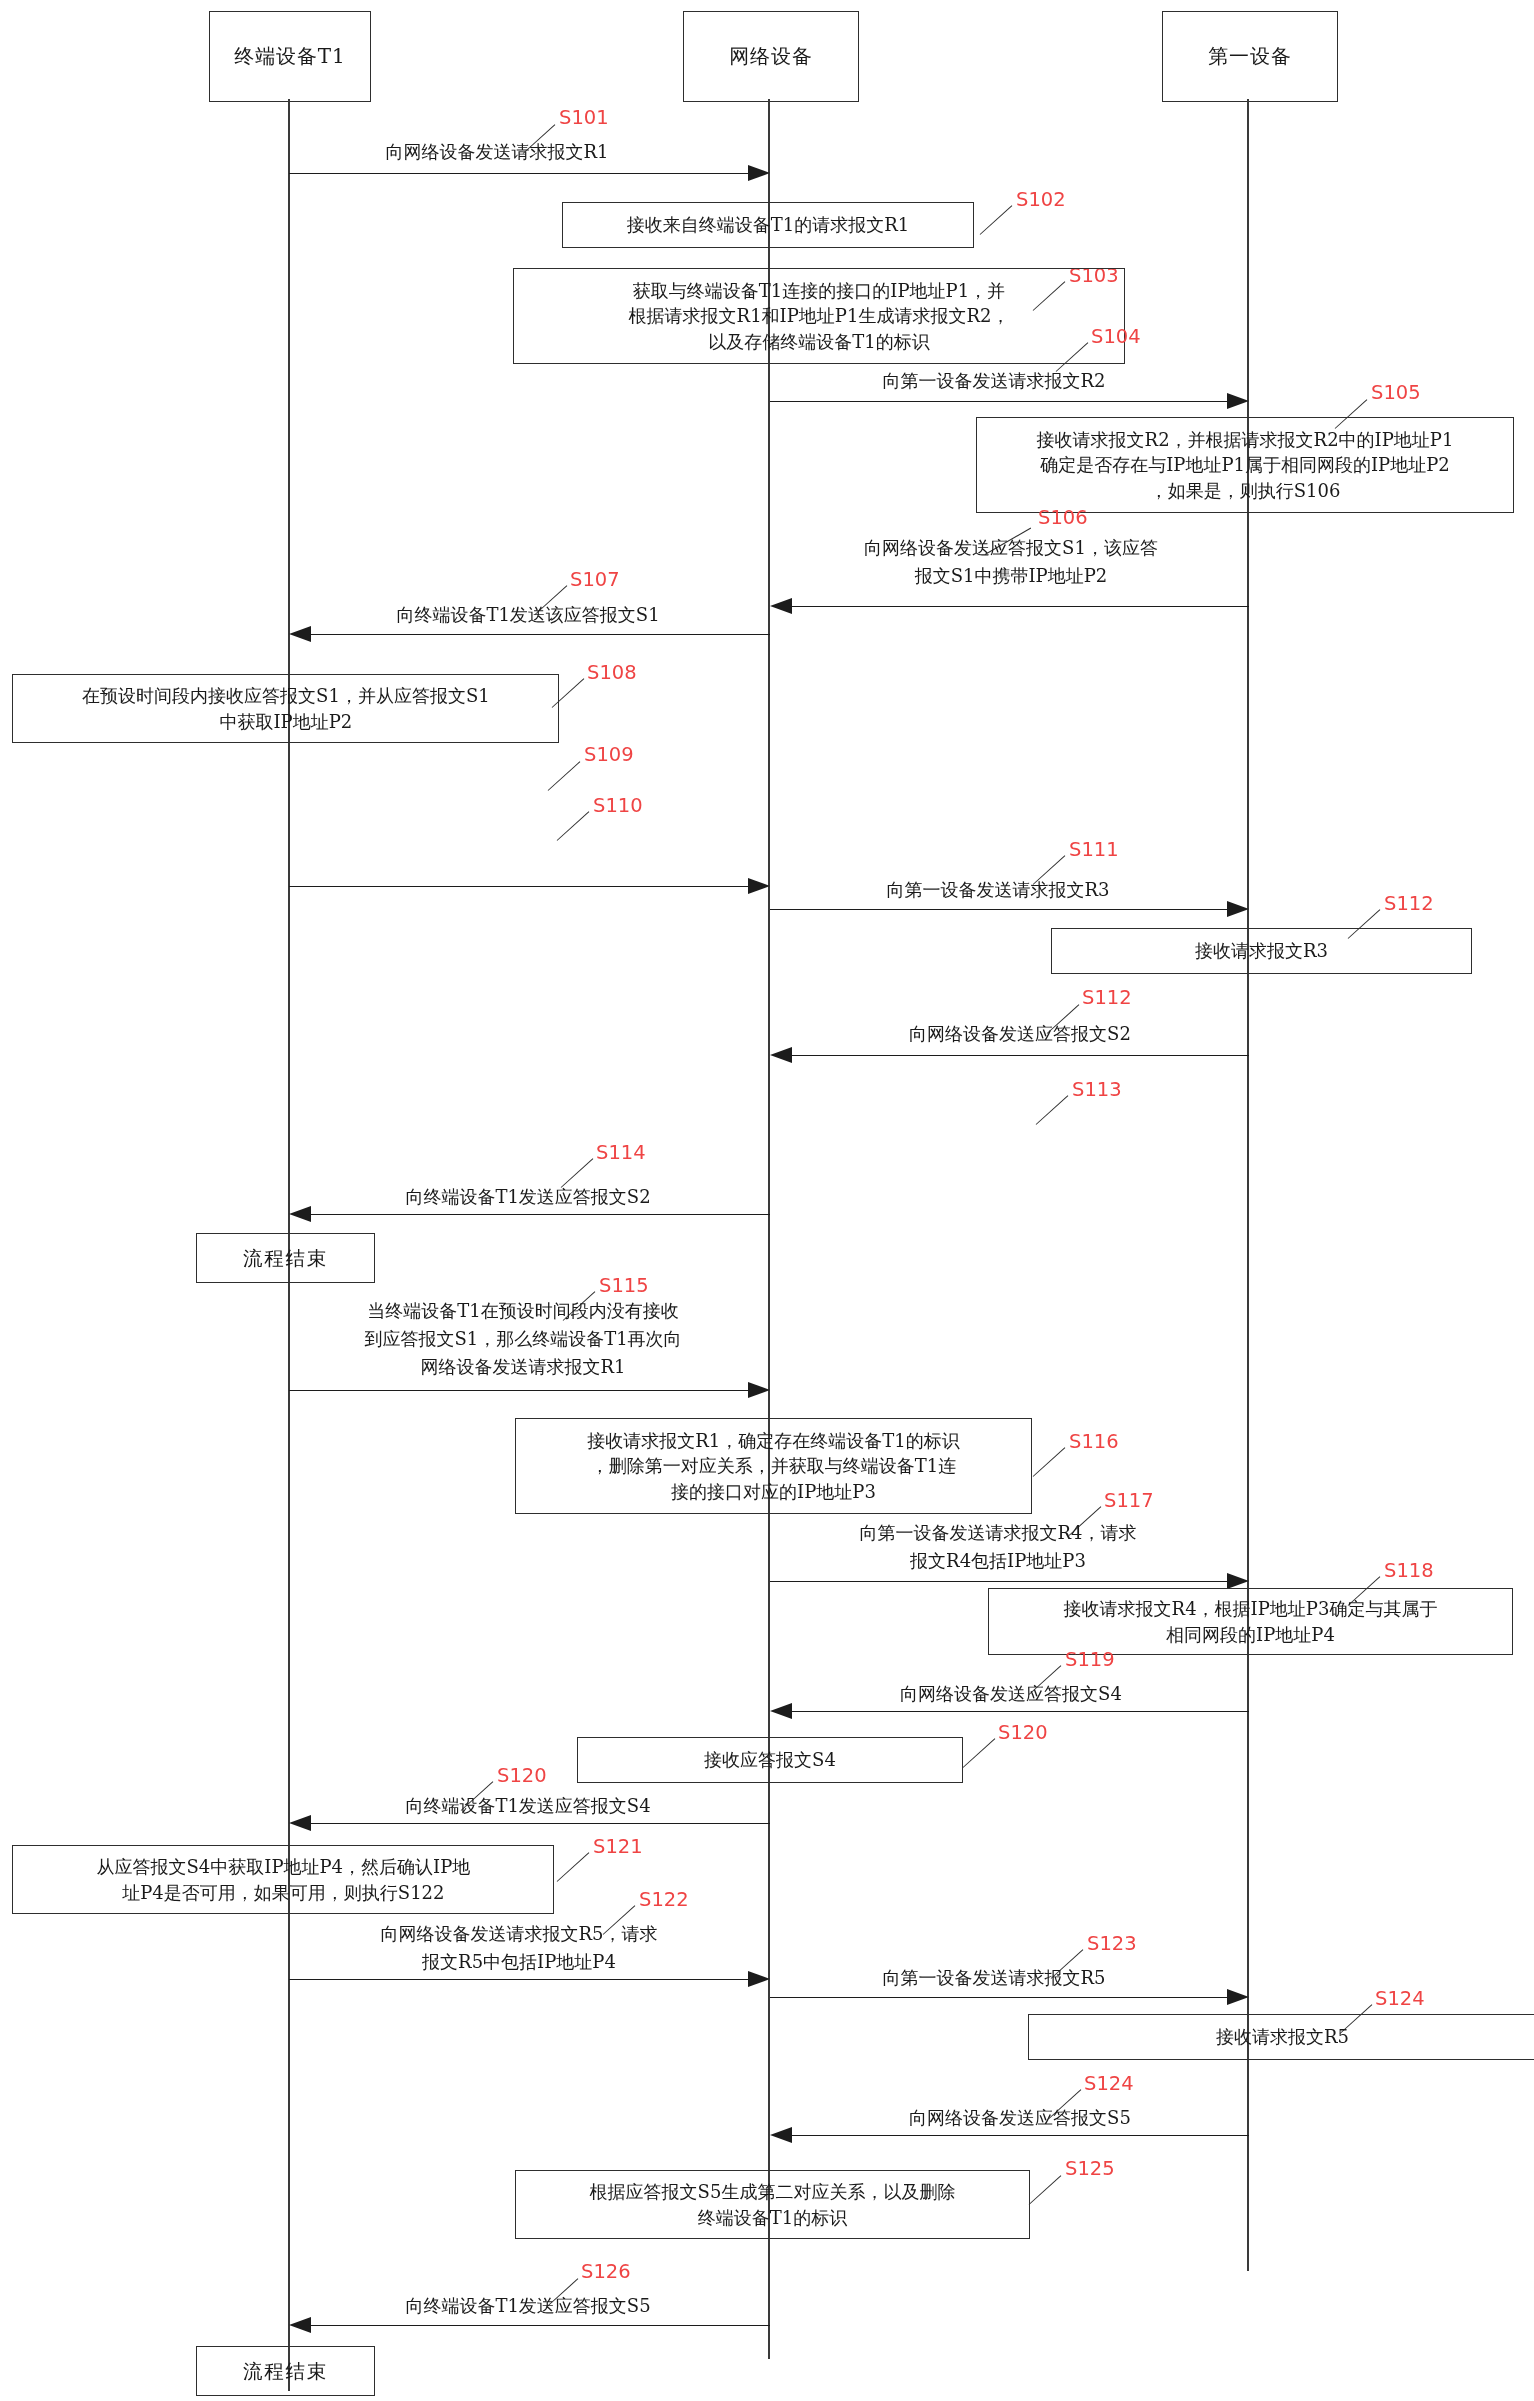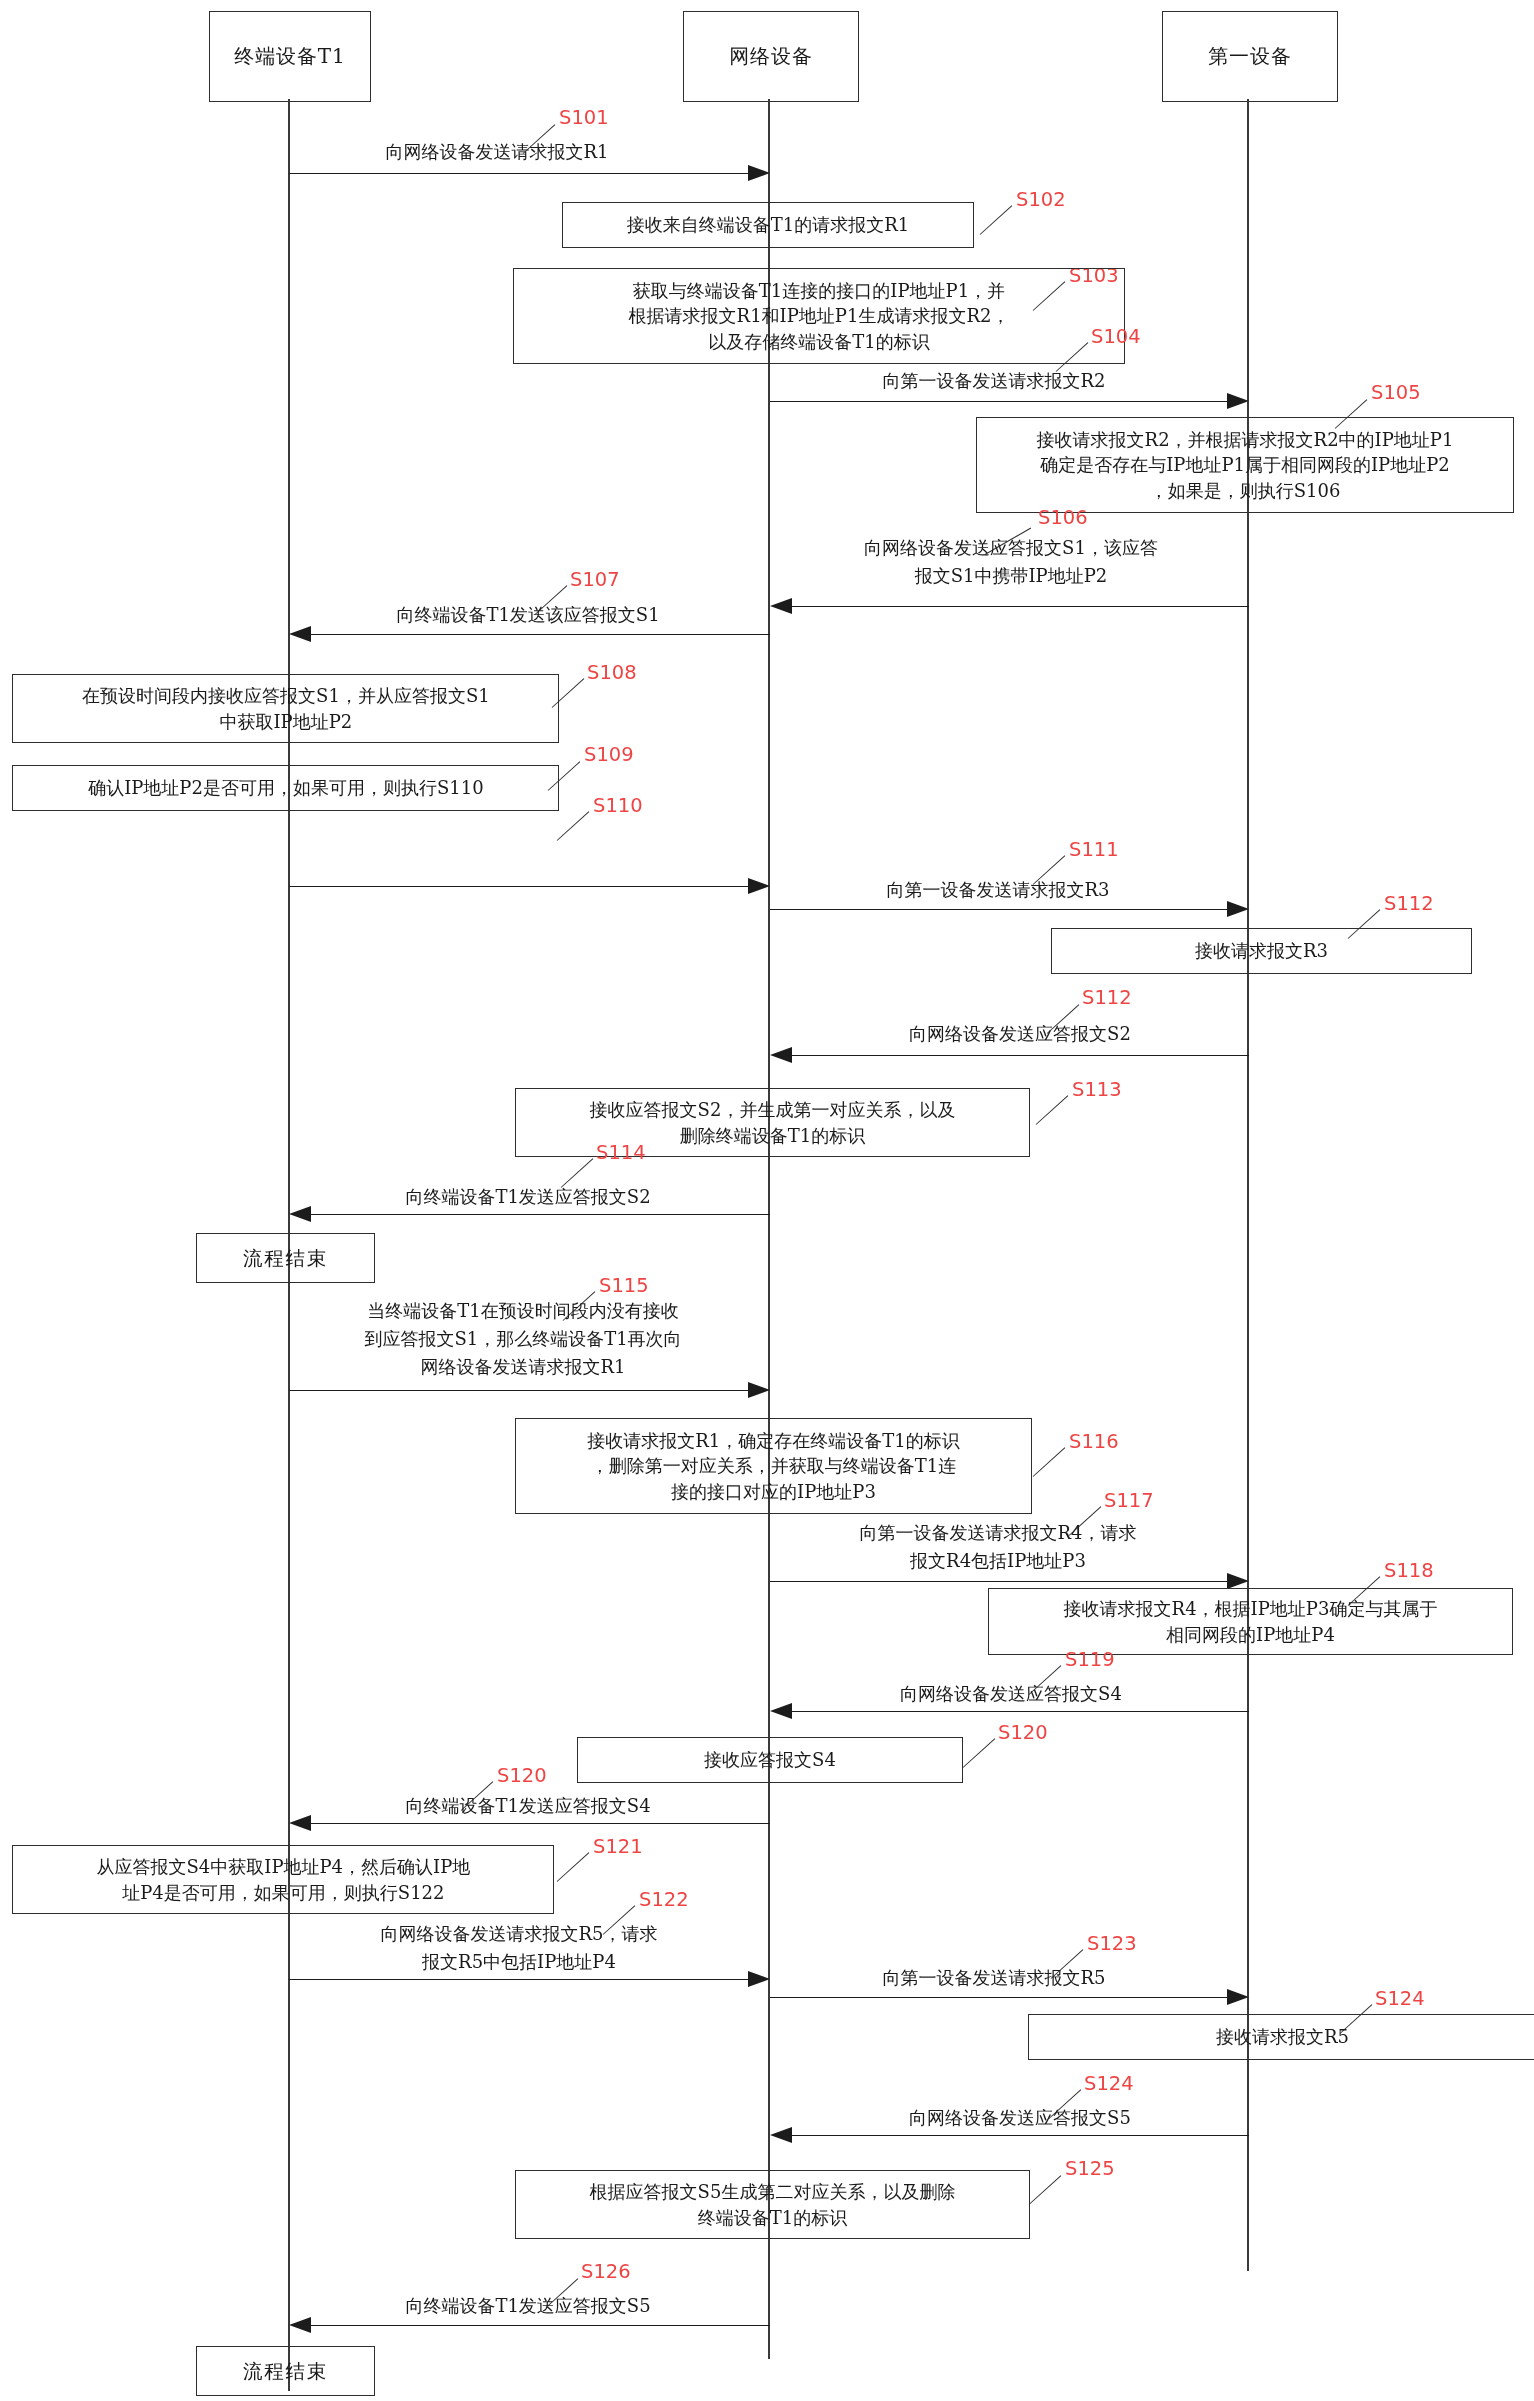--- a/index.html
+++ b/index.html
@@ -97,21 +97,20 @@
   <div class="msg" style="left:528px;top:601px">向终端设备T1发送该应答报文S1</div>
   <div class="arrow l" style="left:311px;top:634px;width:459px"></div>
 
   <div class="slabel" style="left:587px;top:661px">S108</div>
   <div class="tick" style="left:552px;top:707px"></div>
   <div class="pbox" style="left:12.4px;top:674px;width:547px;height:69px">在预设时间段内接收应答报文S1，并从应答报文S1
 中获取IP地址P2</div>
 
   <div class="slabel" style="left:584px;top:743px">S109</div>
   <div class="tick" style="left:548px;top:790px"></div>
-  <div class="pbox" style="left:12.4px;top:765px;width:547px;height:46px">确认IP地址P2是否可用，如果可用，则执行S110</div>
 
   <div class="slabel" style="left:593px;top:794px">S110</div>
   <div class="tick" style="left:557px;top:840px"></div>
   <div class="arrow r" style="left:289px;top:886px;width:459px"></div>
 
   <div class="slabel" style="left:1069px;top:838px">S111</div>
   <div class="tick" style="left:1033px;top:884px"></div>
   <div class="msg" style="left:998px;top:876px">向第一设备发送请求报文R3</div>
   <div class="arrow r" style="left:770px;top:909px;width:457px"></div>
 
@@ -119,22 +118,20 @@
   <div class="tick" style="left:1348px;top:938px"></div>
   <div class="pbox" style="left:1051px;top:928px;width:421px;height:46px">接收请求报文R3</div>
 
   <div class="slabel" style="left:1082px;top:986px">S112</div>
   <div class="tick" style="left:1047px;top:1033px"></div>
   <div class="msg" style="left:1020px;top:1020px">向网络设备发送应答报文S2</div>
   <div class="arrow l" style="left:792px;top:1055px;width:457px"></div>
 
   <div class="slabel" style="left:1072px;top:1078px">S113</div>
   <div class="tick" style="left:1036px;top:1124px"></div>
-  <div class="pbox" style="left:515px;top:1088px;width:515px;height:69px">接收应答报文S2，并生成第一对应关系，以及
-删除终端设备T1的标识</div>
 
   <div class="slabel" style="left:596px;top:1141px">S114</div>
   <div class="tick" style="left:561px;top:1187px"></div>
   <div class="msg" style="left:528px;top:1183px">向终端设备T1发送应答报文S2</div>
   <div class="arrow l" style="left:311px;top:1214px;width:459px"></div>
 
   <div class="endbox" style="left:196px;top:1233px;width:177px;height:48px">流程结束</div>
 
   <div class="slabel" style="left:599px;top:1274px">S115</div>
   <div class="tick" style="left:563px;top:1320px"></div>

